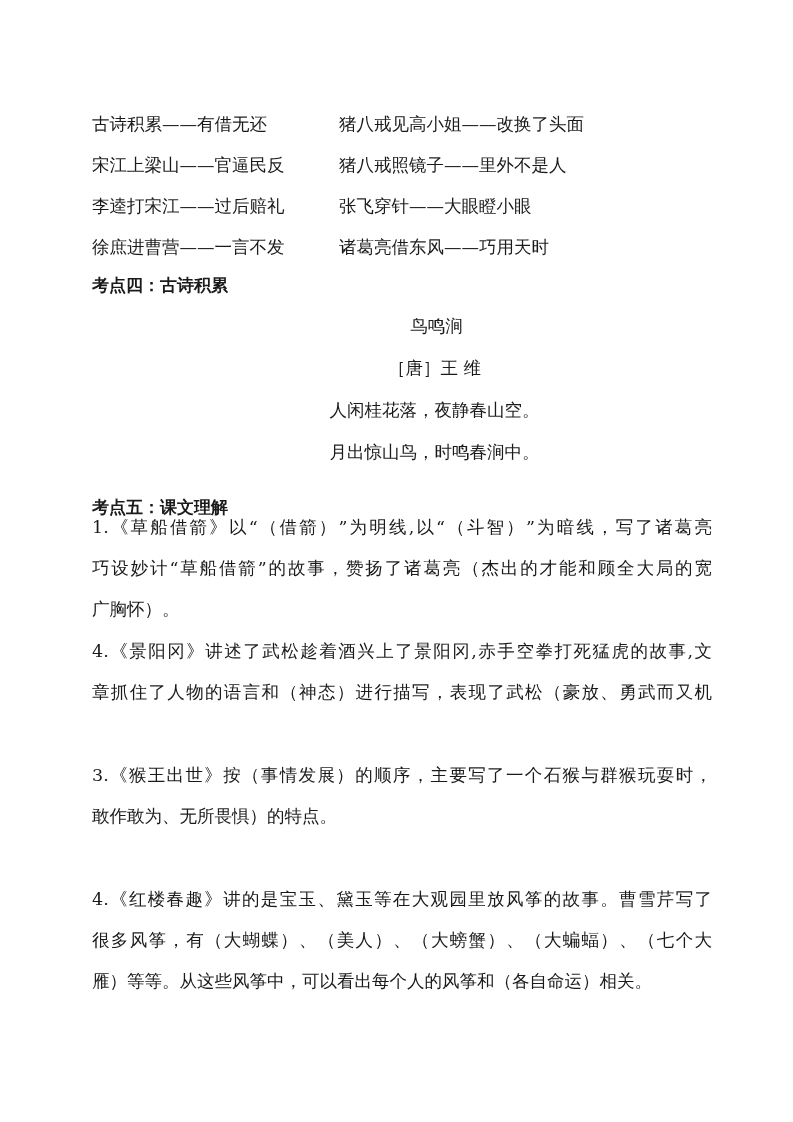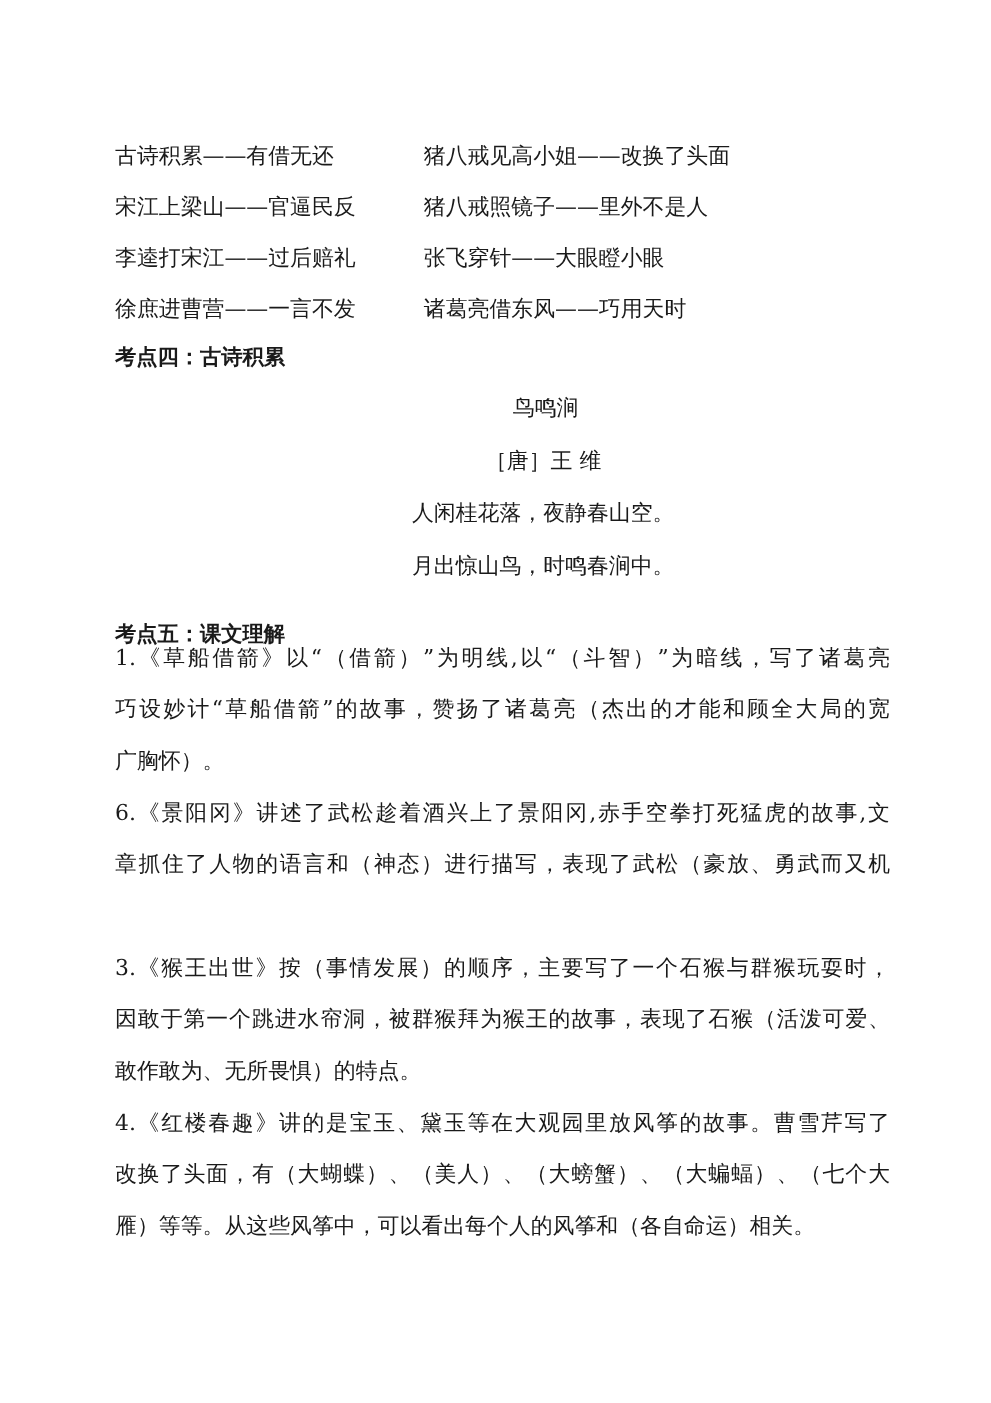--- a/index.html
+++ b/index.html
@@ -107,29 +107,28 @@
 
   <div class="heading" style="top:464px;margin-top:32px;">考点五：课文理解</div>
 
   <div class="para" style="top:507px;">
     <div class="para-line">1.《草船借箭》以“（借箭）”为明线,以“（斗智）”为暗线，写了诸葛亮</div>
     <div class="para-line">巧设妙计“草船借箭”的故事，赞扬了诸葛亮（杰出的才能和顾全大局的宽</div>
     <div class="para-line last">广胸怀）。</div>
   </div>
 
   <div class="para" style="top:631px;">
-    <div class="para-line">6.《景阳冈》讲述了武松趁着酒兴上了景阳冈,赤手空拳打死猛虎的故事,文</div>
+    <div class="para-line">4.《景阳冈》讲述了武松趁着酒兴上了景阳冈,赤手空拳打死猛虎的故事,文</div>
     <div class="para-line">章抓住了人物的语言和（神态）进行描写，表现了武松（豪放、勇武而又机</div>
   </div>
 
   <div class="para" style="top:755px;">
     <div class="para-line">3.《猴王出世》按（事情发展）的顺序，主要写了一个石猴与群猴玩耍时，</div>
-    <div class="para-line">因敢于第一个跳进水帘洞，被群猴拜为猴王的故事，表现了石猴（活泼可爱、</div>
     <div class="para-line last">敢作敢为、无所畏惧）的特点。</div>
   </div>
 
   <div class="para" style="top:879px;">
     <div class="para-line">4.《红楼春趣》讲的是宝玉、黛玉等在大观园里放风筝的故事。曹雪芹写了</div>
-    <div class="para-line">改换了头面，有（大蝴蝶）、（美人）、（大螃蟹）、（大蝙蝠）、（七个大</div>
+    <div class="para-line">很多风筝，有（大蝴蝶）、（美人）、（大螃蟹）、（大蝙蝠）、（七个大</div>
     <div class="para-line last">雁）等等。从这些风筝中，可以看出每个人的风筝和（各自命运）相关。</div>
   </div>
 
 </div>
 
 </body></html>

